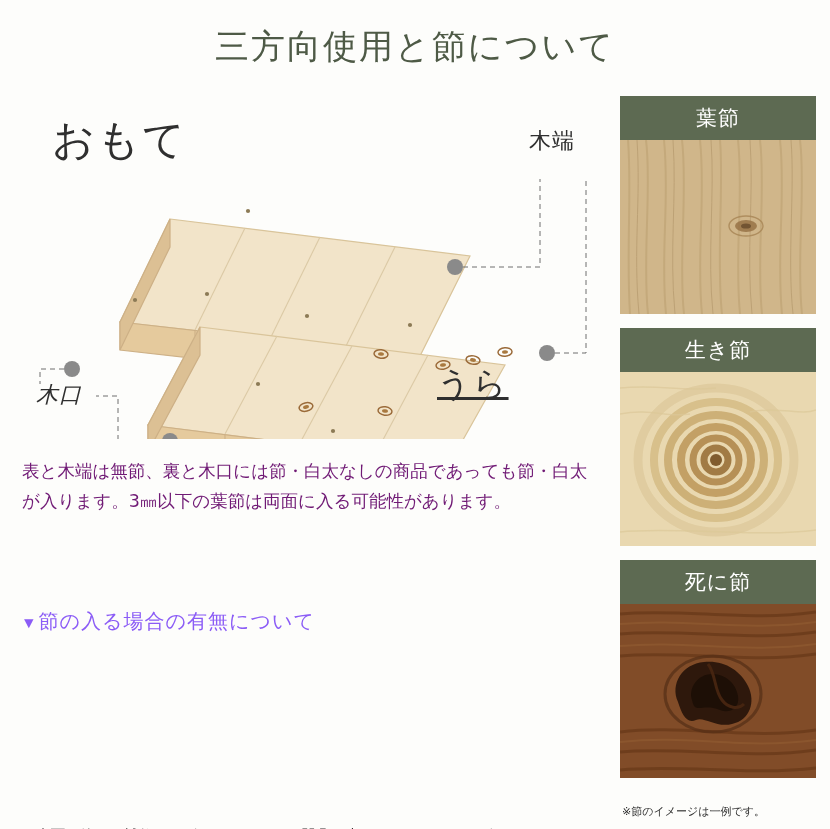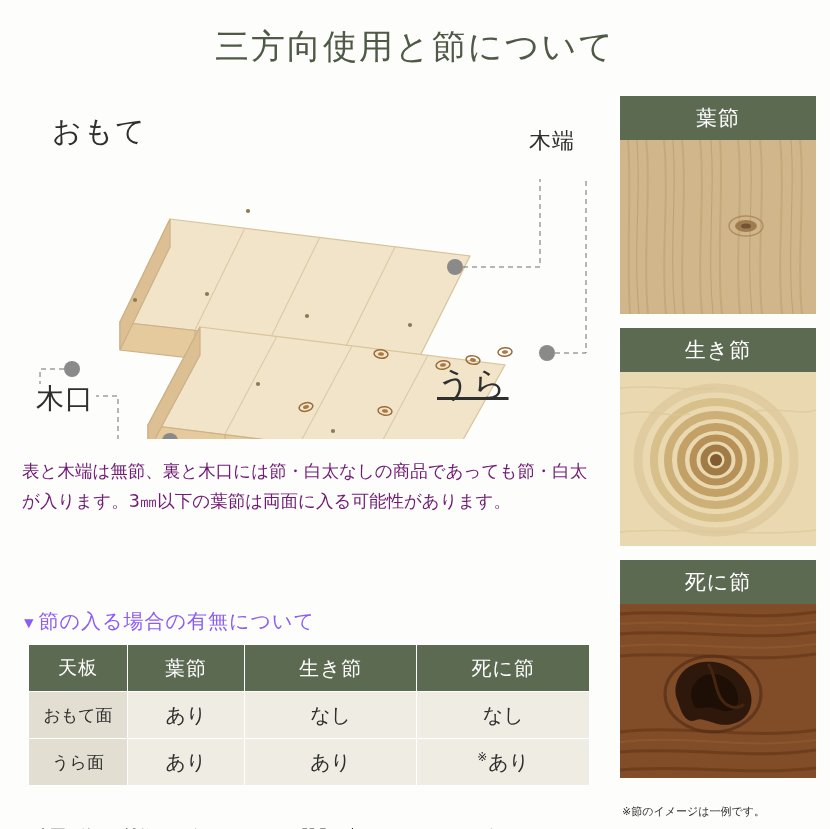--- a/index.html
+++ b/index.html
@@ -54,38 +54,39 @@
   }
   .diagram svg { display:block; }
 
   .lbl {
     position: absolute;
     font-family: "DejaVu Sans", sans-serif;
     color: #2f2f2f;
   }
   .lbl-omote {
     left: 52px; top: 28px;
-    font-size: 29px;
+    font-size: 42px;
     letter-spacing: 2px;
   }
   .lbl-ura {
     left: 437px; top: 278px;
     font-size: 33px;
     letter-spacing: 2px;
     text-decoration: underline;
   }
   .lbl-kobashi {
     left: 529px; top: 42px;
     font-size: 22px;
     letter-spacing: 1px;
   }
   .lbl-koguchi {
     left: 36px; top: 296px;
-    font-size: 28px;
-    letter-spacing: 1px;
+    font-size: 22px;
+    letter-spacing: 1px;
+    font-style: italic;
   }
 
   
   .body-text {
     position: absolute;
     left: 22px;
     top: 372px;
     width: 580px;
     font-size: 17.5px;
     line-height: 1.72;
@@ -268,44 +269,20 @@
     </div>
 
     <div class="body-text">
       <p>表と木端は無節、裏と木口には節・白太なしの商品であっても節・白太が入ります。3㎜以下の葉節は両面に入る可能性があります。</p>
     </div>
 
     <div class="sub-heading">
       <span class="tri">▼</span><span>節の入る場合の有無について</span>
     </div>
 
-    <table class="knot-table">
-      <thead>
-        <tr>
-          <th class="first">天板</th>
-          <th>葉節</th>
-          <th>生き節</th>
-          <th>死に節</th>
-        </tr>
-      </thead>
-      <tbody>
-        <tr>
-          <td class="rowhead">おもて面</td>
-          <td>あり</td>
-          <td>なし</td>
-          <td>なし</td>
-        </tr>
-        <tr>
-          <td class="rowhead">うら面</td>
-          <td>あり</td>
-          <td>あり</td>
-          <td><span class="ast">※</span><span>あり</span></td>
-        </tr>
-      </tbody>
-    </table>
 
     <div class="footnote">※裏面の節には補修はございませんので、凹凸が生じているものもございます。</div>
   </div>
 
   <div class="right-col">
 
     <div class="photo-card">
       <div class="photo-caption">葉節</div>
       <div class="photo-img">
         <svg width="196" height="174" viewBox="0 0 196 174" xmlns="http://www.w3.org/2000/svg">

